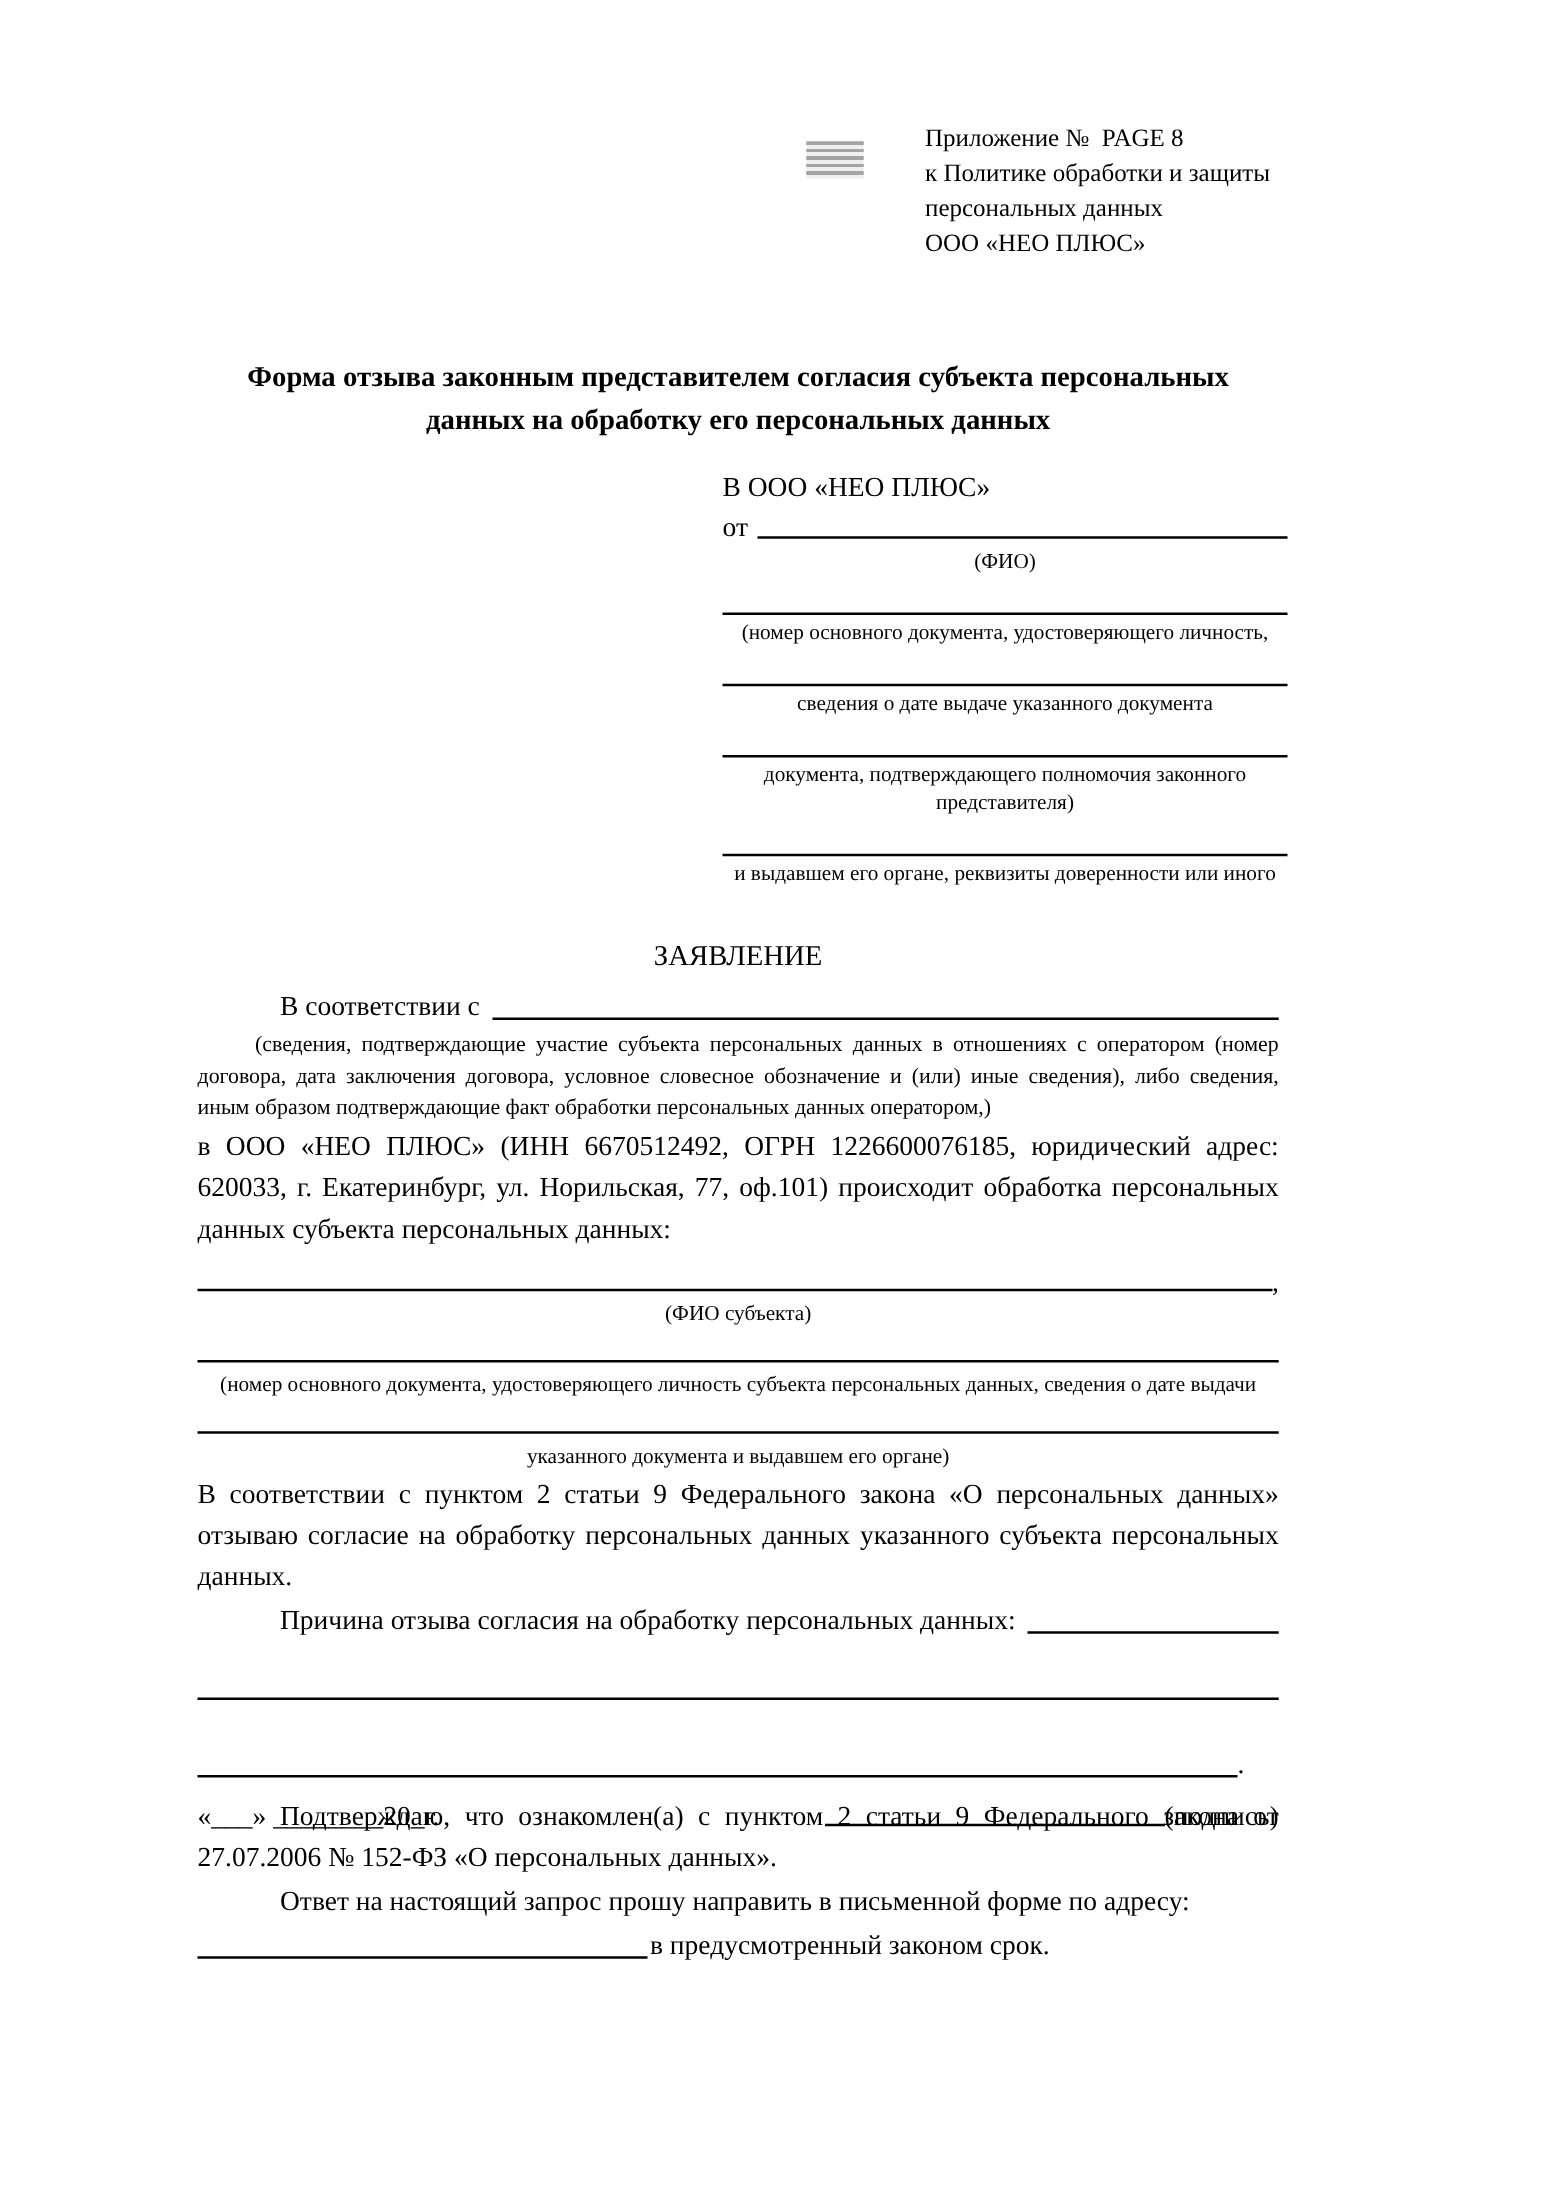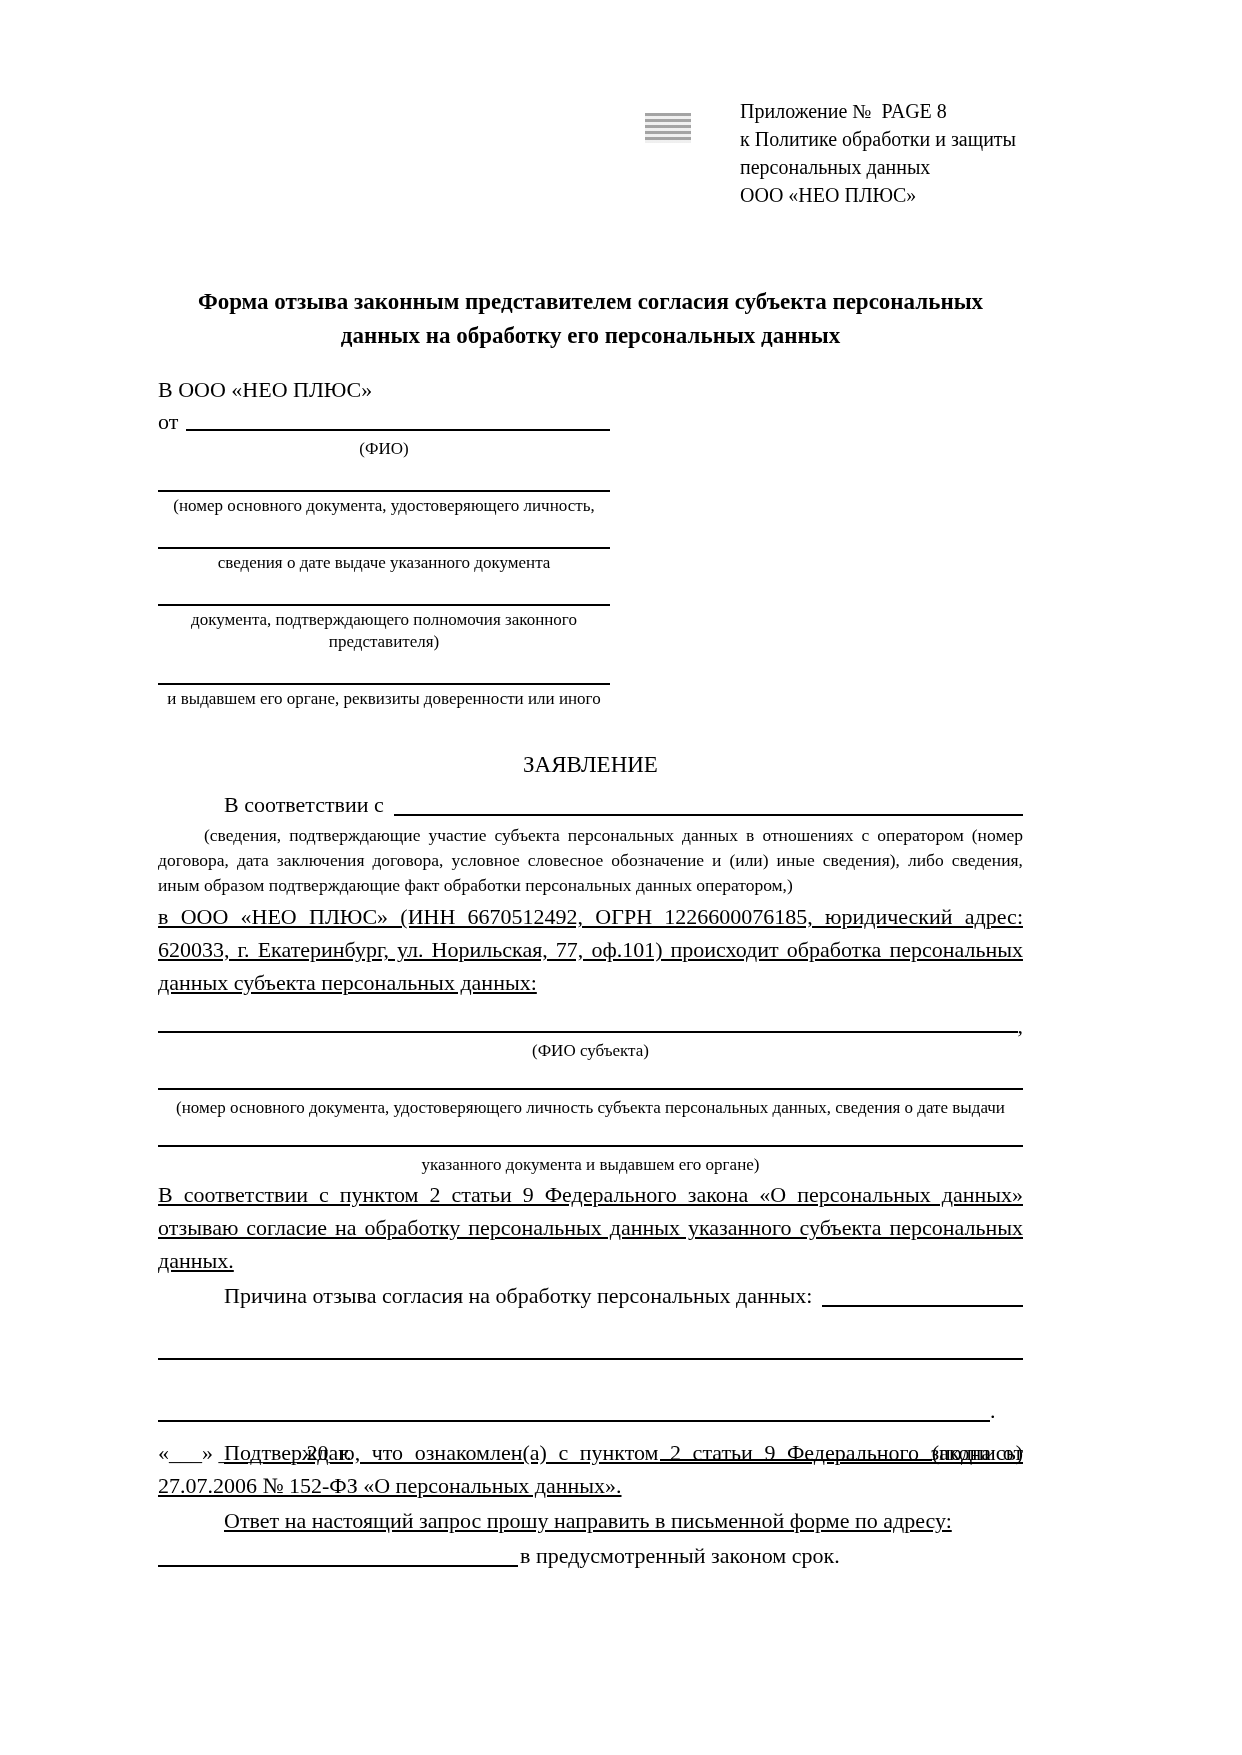--- a/index.html
+++ b/index.html
@@ -22,35 +22,35 @@
   }
   .appendix { position:absolute; left:582px; top:2px; width:320px;
     font-size:20px; line-height:28px; }
   .appendix div { white-space:pre-wrap; }
   
   .title {
     margin:72px auto 0 auto; max-width:860px;
     text-align:center; font-weight:bold; font-size:23px; line-height:34px;
   }
   
-  .addressee { margin-top:22px; width:452px; font-size:22px; }
+  .addressee { margin-top:22px; margin-left:420px; width:452px; font-size:22px; }
   .addr-to { line-height:30px; }
   .flex-row { display:flex; align-items:flex-end; }
   .fill-line { border-bottom:2px solid #000; flex:1 1 auto; height:2px; }
   .addr-from { margin-top:4px; }
   .addr-from .fill-line { margin-left:8px; margin-bottom:4px; }
   .caption { text-align:center; font-size:17px; line-height:22px; margin-top:3px; }
   .addr-row .fill-line { margin-top:30px; }
   
   .heading { margin-top:40px; text-align:center; font-size:23px; line-height:30px; }
   .body-txt { font-size:22px; line-height:33px;text-align:right; }
   .accordance { margin-top:8px; padding-left:66px; }
   .accordance .fill-line { margin-left:10px; margin-bottom:5px; }
   .note { font-size:17.5px; line-height:25px; text-align:justify; text-indent:46px; margin-top:2px; }
-  .para { text-align:justify; margin-top:2px;text-decoration:underline; }
+  .para { text-align:justify; margin-top:2px; }
   .indent { text-indent:66px; }
   .line-row { margin-top:16px; }
   .line-row .fill-line { margin-bottom:4px; }
   .tail { font-size:22px; line-height:22px; }
   .mt { margin-top:26px; }
   .reason-row { padding-left:66px; margin-top:2px; }
   .reason-row .fill-line { margin-left:10px; margin-bottom:5px; }
   .blank-row { margin-top:46px; }
   .blank-row2 { margin-top:40px; }
   .blank-row2 .fill-line { max-width:832px; }

